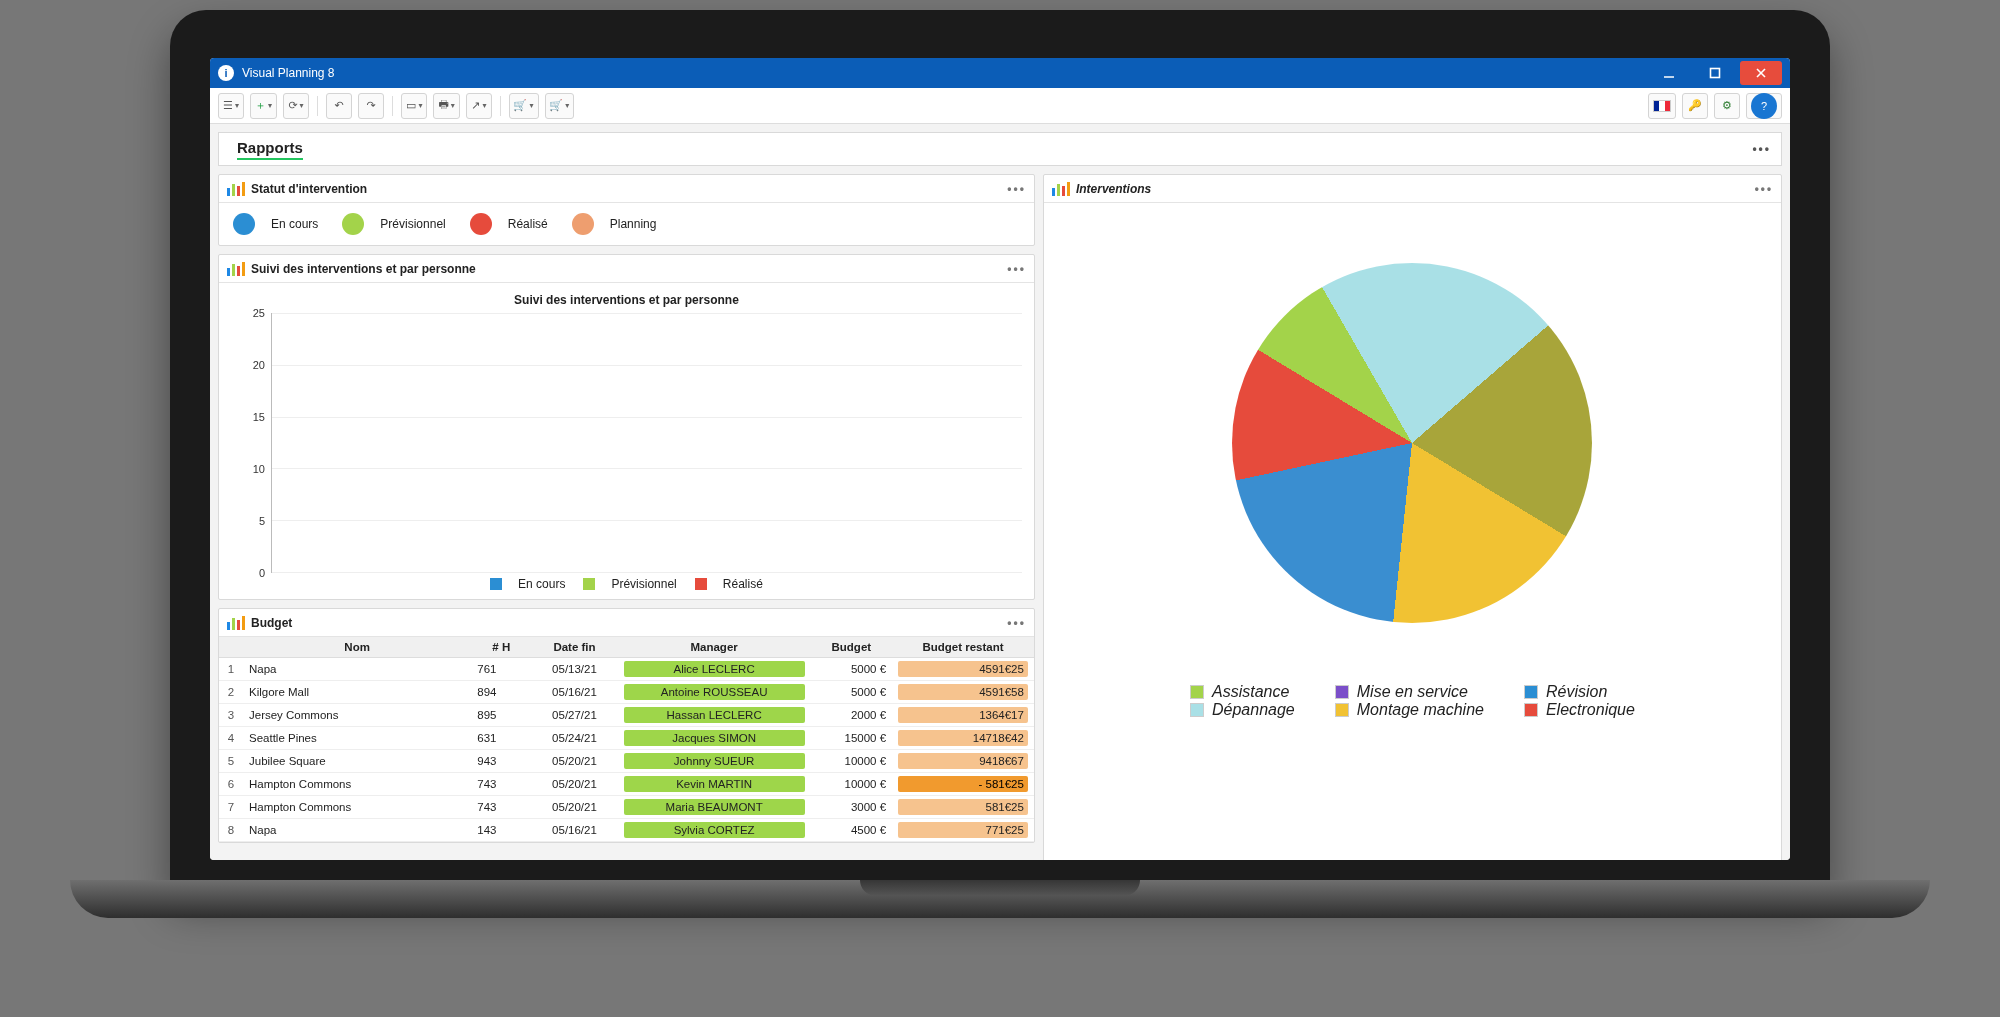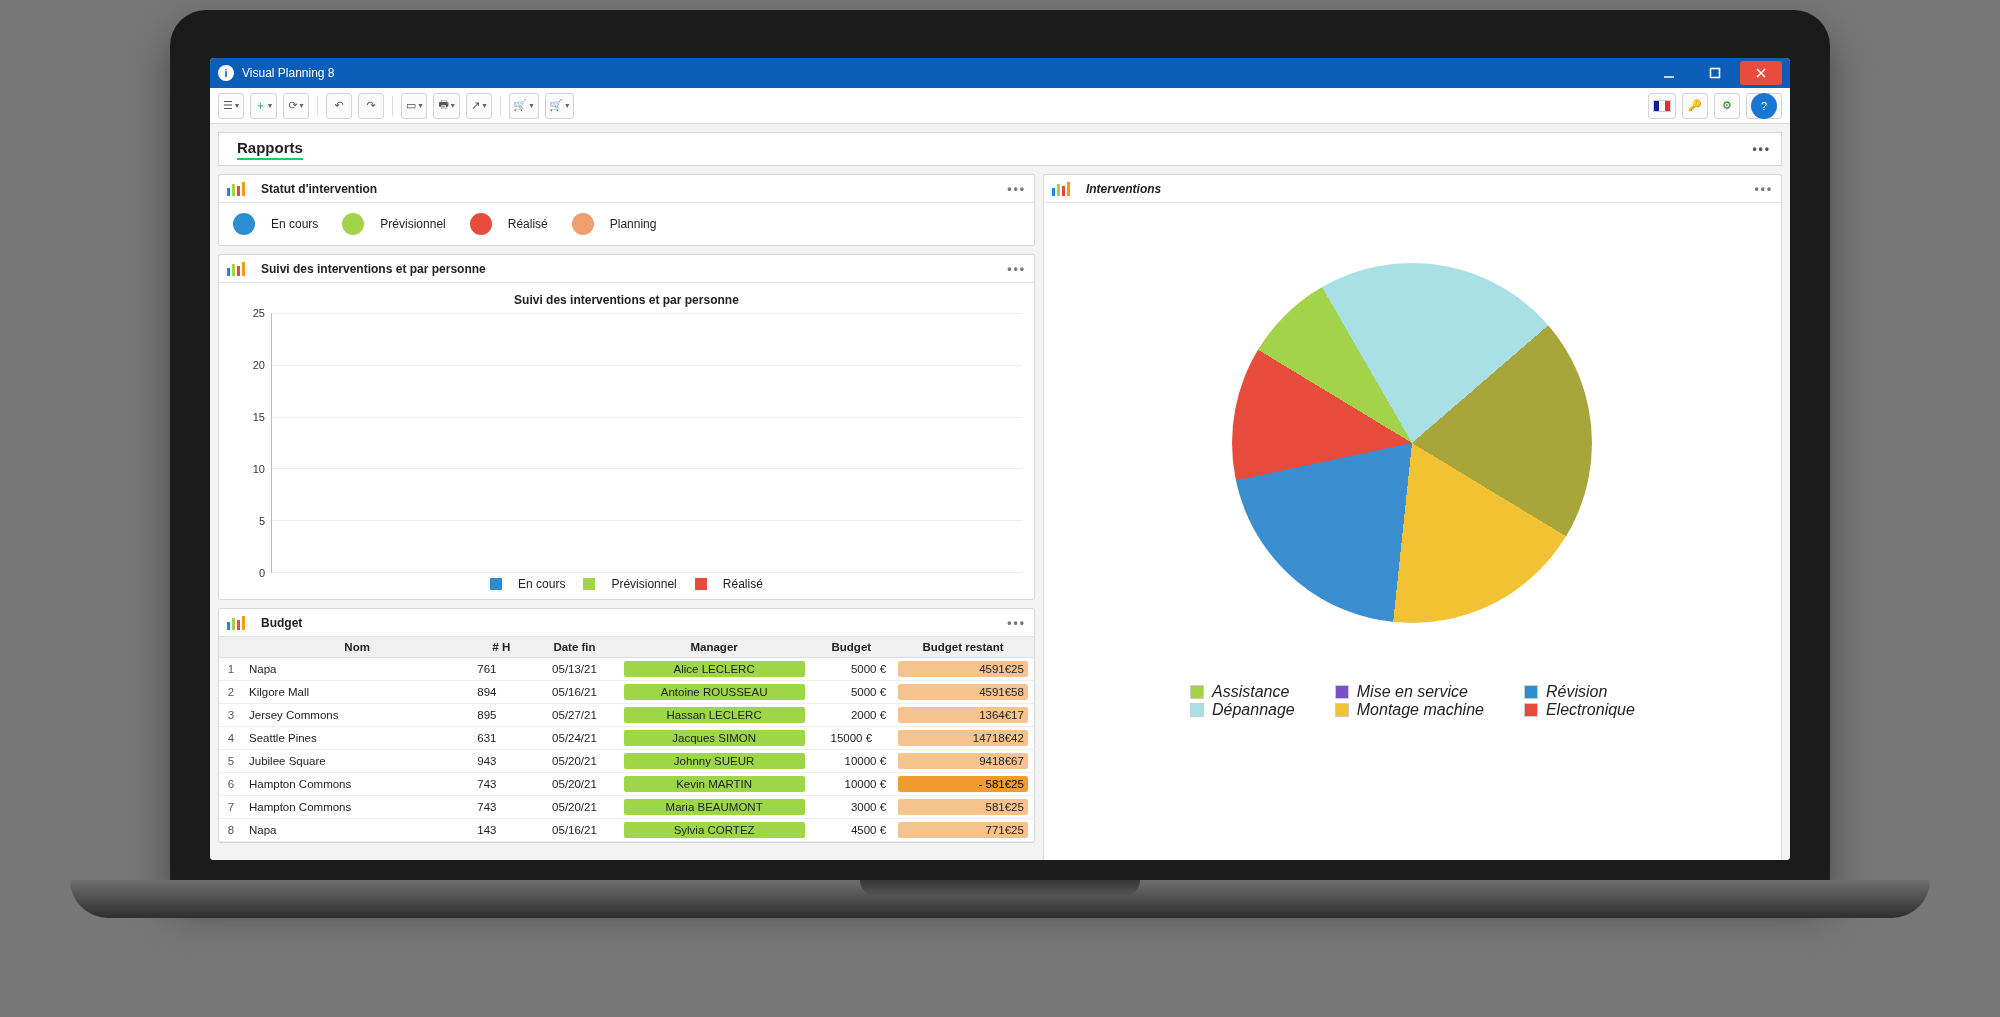--- a/index.html
+++ b/index.html
@@ -45,21 +45,21 @@
   .sep { width:1px; height:20px; background:#ddd; margin:0 2px;}
   .toolbar .right { margin-left:auto; display:flex; gap:6px;}
   .flag { width:18px; height:12px; background:linear-gradient(to right,#002395 33%,#fff 33% 66%,#ed2939 66%); border:1px solid #ccc;}
   .badge { width:26px; height:26px; border-radius:50%; background:#1976d2; color:#fff; display:flex; align-items:center; justify-content:center; font-size:11px;}
 
   .content { flex:1; padding:8px; overflow:auto; background:#f3f3f3;}
   .panel {
     border:1px solid #d9d9d9; background:#fff; border-radius:2px; margin-bottom:8px;
   }
   .panel-head {
-    height:28px; display:flex; align-items:center; padding:0 8px; gap:16px;
+    height:28px; display:flex; align-items:center; padding:0 8px; gap:6px;
     border-bottom:1px solid #e4e4e4; font-size:12px;
   }
   .panel-head .bars { display:inline-flex; gap:2px; align-items:flex-end; height:14px;}
   .panel-head .bars i{ width:3px; display:block;}
   .panel-head .bars i:nth-child(1){height:8px;background:#1e88e5;}
   .panel-head .bars i:nth-child(2){height:12px;background:#a3d34a;}
   .panel-head .bars i:nth-child(3){height:10px;background:#e64b3c;}
   .panel-head .bars i:nth-child(4){height:14px;background:#f39c12;}
   .panel-head .more { margin-left:auto; letter-spacing:2px; color:#777; cursor:pointer; font-weight:bold;}
   .panel-head-title { font-weight:600; }
@@ -398,21 +398,21 @@
                         </td>
                       </tr>
                       <tr>
                         <td>4</td>
                         <td>Seattle Pines</td>
                         <td>631</td>
                         <td>05/24/21</td>
                         <td>
                           <span class="cell-manager">Jacques SIMON</span>
                         </td>
-                        <td style="text-align:center">15000 €</td>
+                        <td style="text-align:right">15000 €</td>
                         <td>
                           <span class="cell-remain ">14718€42</span>
                         </td>
                       </tr>
                       <tr>
                         <td>5</td>
                         <td>Jubilee Square</td>
                         <td>943</td>
                         <td>05/20/21</td>
                         <td>

